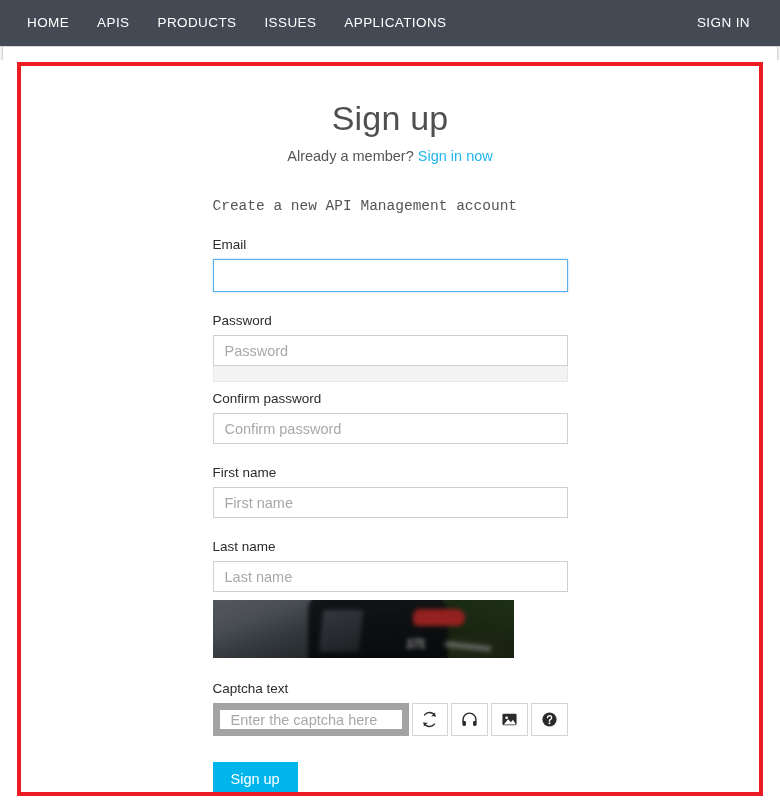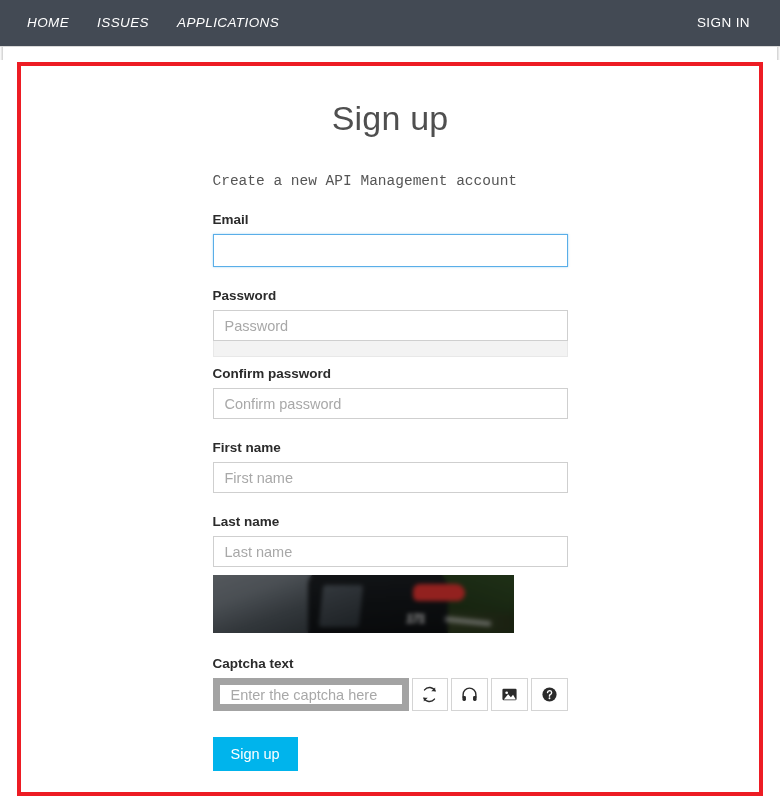--- a/index.html
+++ b/index.html
@@ -26,21 +26,20 @@
     width: 780px;
     height: 46px;
     background: #434a54;
     display: flex;
     align-items: center;
   }
   .nav-left {
     display: flex;
     align-items: center;
     padding-left: 13px;
-    font-style: italic;
   }
   .nav-item {
     color: #ffffff;
     font-size: 13.5px;
     letter-spacing: 0.4px;
     padding: 0 14px;
     line-height: 46px;
     height: 46px;
     cursor: pointer;
     white-space: nowrap;
@@ -150,21 +149,21 @@
   .form-intro {
     font-size: 14.5px;
     color: #555555;
     margin: 0 0 21px 0;
     line-height: 18px;
     font-family: Liberation Mono, monospace;
   }
 
   .field-label {
     font-size: 13.5px;
-    font-weight: bold;
+    font-weight: normal;
     color: #2b2b2b;
     margin: 0 0 6px 0;
     line-height: 17px;
   }
 
   .txt-input {
     display: block;
     width: 355px;
     height: 31px;
     border: 1px solid #cfcfcf;
@@ -324,37 +323,43 @@
   }
 </style>
 </head>
 <body>
 
 <div id="page">
 
   <div class="navbar">
     <div class="nav-left">
       <div class="nav-item">HOME</div>
+      <div class="nav-item">APIS</div>
+      <div class="nav-item">PRODUCTS</div>
       <div class="nav-item">ISSUES</div>
       <div class="nav-item">APPLICATIONS</div>
     </div>
     <div class="nav-right">
       <div class="nav-signin">SIGN IN</div>
     </div>
   </div>
   <div class="nav-underline"></div>
 
   <div class="page-edge-left"></div>
   <div class="page-edge-right"></div>
   <div class="page-edge-bottom"></div>
 
   <div class="content">
 
     <h1 class="page-title">Sign up</h1>
 
+    <p class="subtitle">
+      <span>Already a member?</span>
+      <a>Sign in now</a>
+    </p>
 
     <div class="form-wrap">
 
       <p class="form-intro">Create a new API Management account</p>
 
       
       <div class="field-block">
         <div class="field-label">Email</div>
         <input class="txt-input focused" type="text" autofocus="" placeholder="" style="">
       </div>

